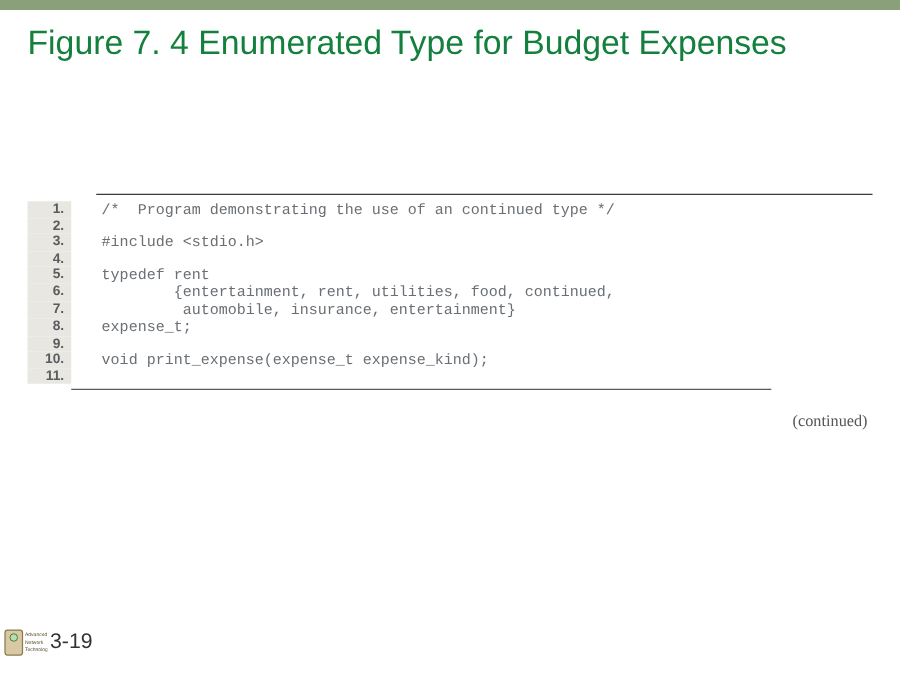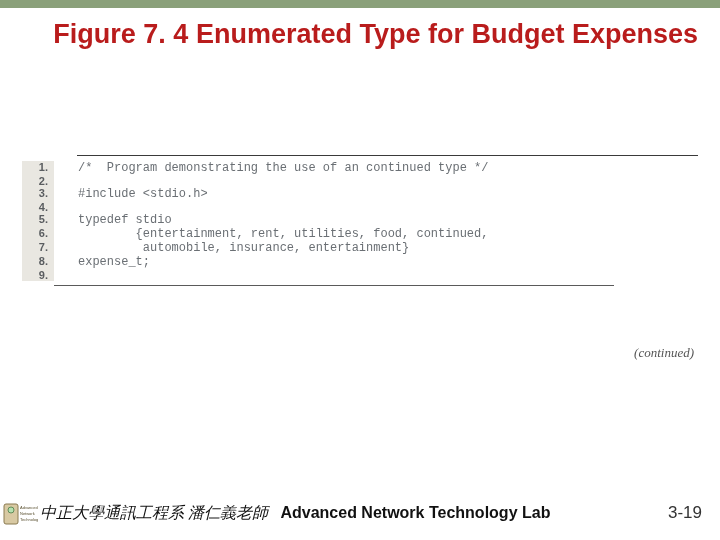--- a/index.html
+++ b/index.html
@@ -13,24 +13,23 @@
   }
   .topbar {
     height: 8px;
     background: #8aa07a;
   }
   .title-area {
     padding: 10px 22px 0 22px;
   }
   .title-area h1 {
     font-size: 27px;
-    font-weight: bold;
-    color: #b91c1c;
+    font-weight: normal;
+    color: #15803d;
     line-height: 1.25;
-    text-align: right;
   }
   .code-figure {
     position: absolute;
     top: 155px;
     left: 22px;
     right: 22px;
   }
   .code-figure hr.top-rule {
     border: none;
     border-top: 1px solid #3a3a3a;
@@ -61,23 +60,22 @@
   }
   .hr-row td { padding: 0; }
   .hr-row .code-col {
     border-bottom: 1px solid #5a5a5a;
     height: 4px;
     padding: 0;
   }
   .continued {
     position: absolute;
     right: 26px;
-    top: 345px;
+    top: 329px;
     font-family: Georgia, "Times New Roman", serif;
-    font-style: italic;
     font-size: 13px;
     color: #555;
   }
   .footer {
     position: absolute;
     bottom: 12px;
     left: 0;
     right: 0;
     width: 100%;
     padding: 0 6px 0 2px;
@@ -137,36 +135,44 @@
     <tr>
       <td class="lineno-col">3.</td>
       <td class="code-col">#include &lt;stdio.h&gt;</td>
     </tr>
     <tr>
       <td class="lineno-col">4.</td>
       <td class="code-col"></td>
     </tr>
     <tr>
       <td class="lineno-col">5.</td>
-      <td class="code-col">typedef stdio</td>
+      <td class="code-col">typedef rent</td>
     </tr>
     <tr>
       <td class="lineno-col">6.</td>
       <td class="code-col">        {entertainment, rent, utilities, food, continued,</td>
     </tr>
     <tr>
       <td class="lineno-col">7.</td>
       <td class="code-col">         automobile, insurance, entertainment}</td>
     </tr>
     <tr>
       <td class="lineno-col">8.</td>
       <td class="code-col">expense_t;</td>
     </tr>
     <tr>
       <td class="lineno-col">9.</td>
+      <td class="code-col"></td>
+    </tr>
+    <tr>
+      <td class="lineno-col">10.</td>
+      <td class="code-col">void print_expense(expense_t expense_kind);</td>
+    </tr>
+    <tr>
+      <td class="lineno-col">11.</td>
       <td class="code-col"></td>
     </tr>
     <tr class="hr-row">
       <td class="lineno-col" style="background:transparent;"></td>
       <td class="code-col"></td>
     </tr>
   </tbody>
     </table>
 </div>
 
@@ -175,18 +181,14 @@
 <div class="footer">
   <span class="logo">
     <svg viewBox="0 0 36 30">
       <rect x="2" y="6" width="14" height="20" rx="2" fill="#d8c9a3" stroke="#8a7a50" stroke-width="1"></rect>
       <circle cx="9" cy="12" r="3" fill="#b7e0b0" stroke="#4a7a45" stroke-width="0.8"></circle>
       <text x="18" y="11" font-size="4" fill="#5a5030" font-family="Arial">Advanced</text>
       <text x="18" y="17" font-size="4" fill="#5a5030" font-family="Arial">Network</text>
       <text x="18" y="23" font-size="4" fill="#5a5030" font-family="Arial">Technology</text>
     </svg>
   </span>
-  <span class="footer-text">
-    <span class="cjk">中正大學通訊工程系 潘仁義老師</span>
-    <span class="en">Advanced Network Technology Lab</span>
-  </span>
   <span class="pagenum">3-19</span>
 </div>
 
 </body></html>

